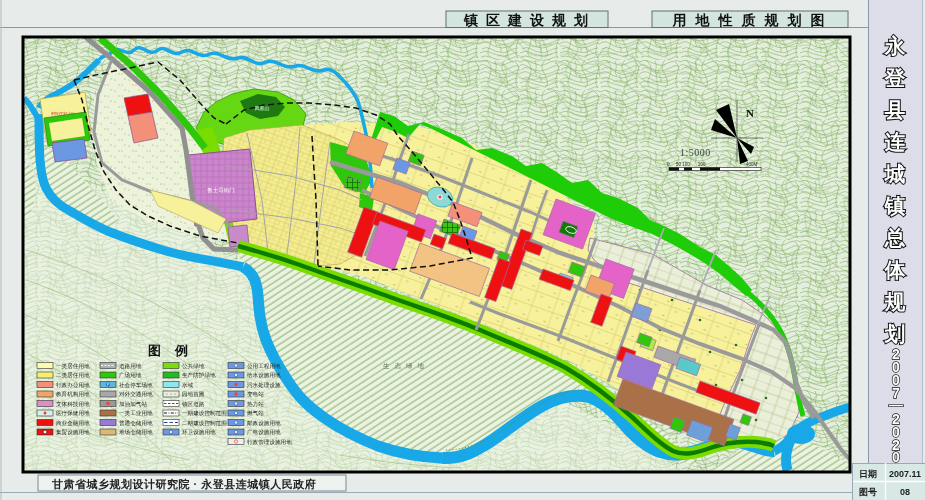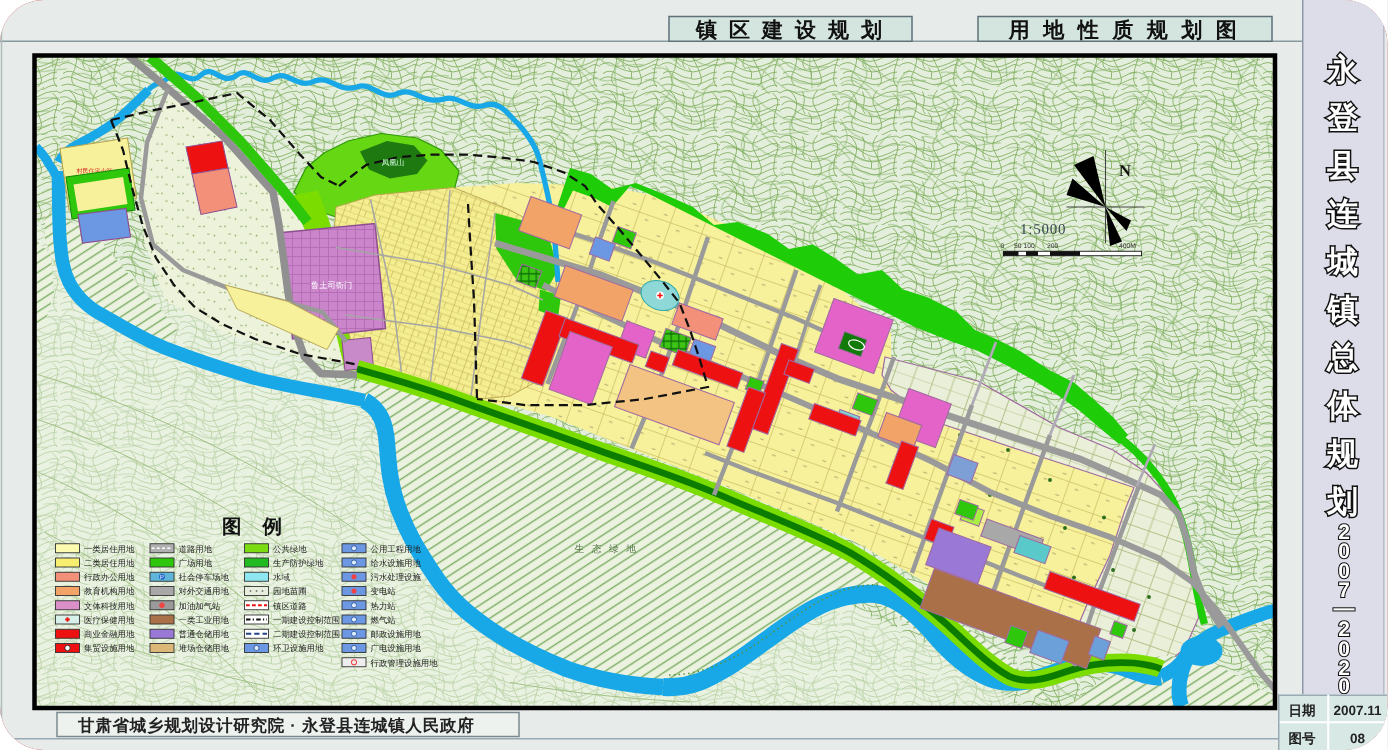--- a/index.html
+++ b/index.html
@@ -1,16 +1,16 @@
 <!DOCTYPE html>
 <html><head>
 <meta charset="utf-8">
 <style>
 html,body{margin:0;padding:0;}
-.page{position:relative;width:925px;height:500px;overflow:hidden;font-family:"Liberation Sans",sans-serif;background:#b91c1c;border-radius:29px;}
+.page{position:relative;width:925px;height:500px;overflow:hidden;font-family:"Liberation Sans",sans-serif;background:#d946ef;}
 svg{position:absolute;left:0;top:0;}
 </style>
 </head>
 <body>
 <div class="page">
 <svg width="925" height="500" viewBox="0 0 925 500">
 <defs>
 <pattern id="mtn" width="40" height="30" patternUnits="userSpaceOnUse">
 <rect width="40" height="30" fill="#e4eedc"></rect>
 <g fill="none" stroke="#7cab57" stroke-width="0.55">

